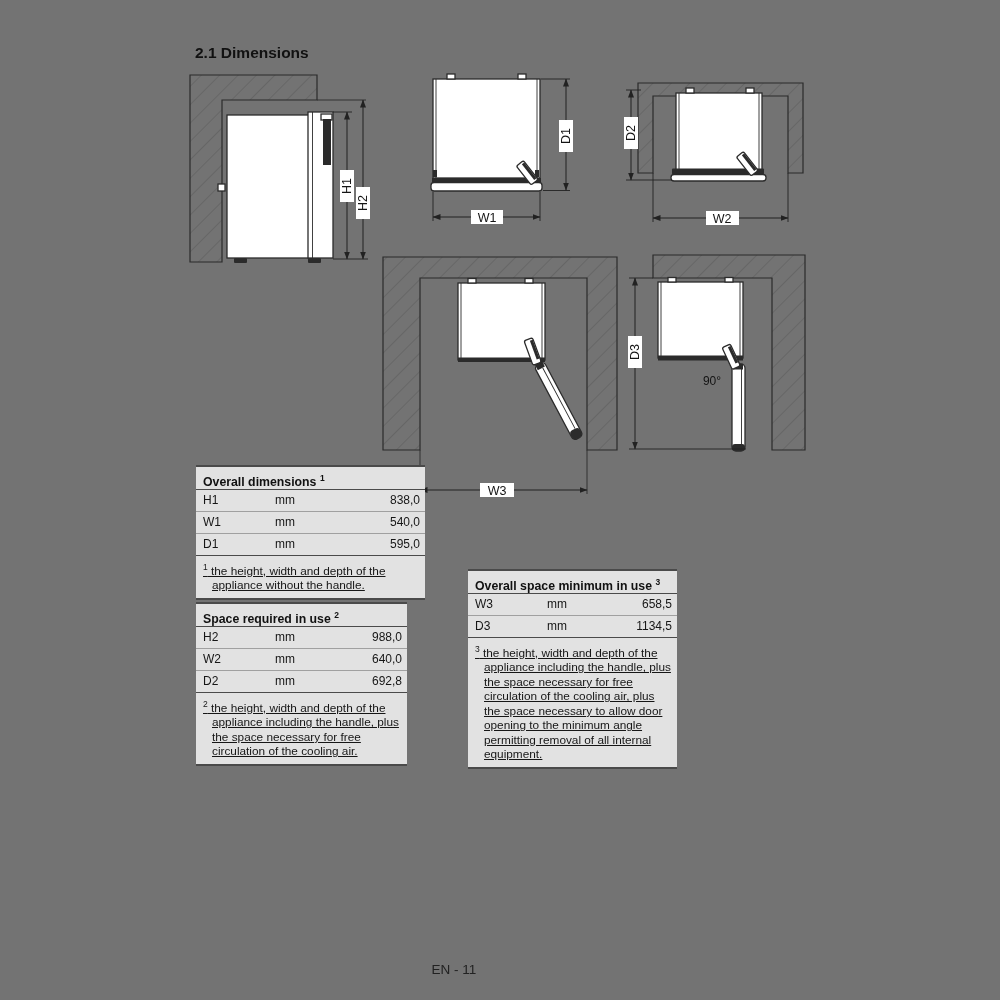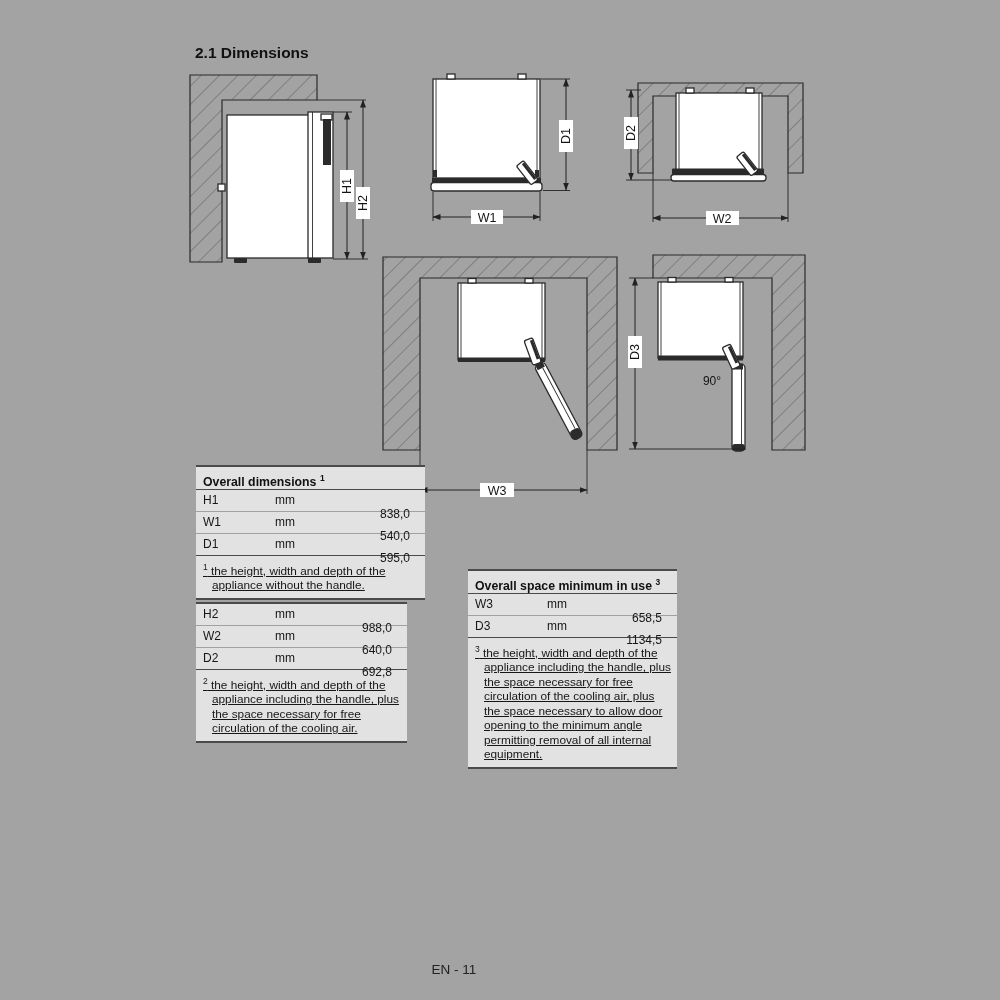--- a/index.html
+++ b/index.html
@@ -1,16 +1,16 @@
 <!DOCTYPE html>
 <html><head>
 <meta charset="utf-8">
 <style>
   html,body{margin:0;padding:0;background:#fff;}
-  .page{position:relative;width:1000px;height:1000px;background:#a3a3a3;overflow:hidden;
+  .page{position:relative;width:1000px;height:1000px;background:#737373;overflow:hidden;
         font-family:"Liberation Sans",sans-serif;color:#161616;}
   .page-title{position:absolute;left:195px;top:44px;font-size:15.5px;font-weight:bold;color:#111;}
   .page-footer{position:absolute;left:0;top:962px;width:908px;text-align:center;font-size:13.5px;color:#222;}
   svg text{font-family:"Liberation Sans",sans-serif;}
   .dl{font-size:12.5px;fill:#141414;}
   .ang{font-size:12px;fill:#141414;}
   .wall{fill:url(#hatch);stroke:#2b2b2b;stroke-width:1.2;}
   .ln{stroke:#2b2b2b;stroke-width:1.3;fill:#fff;}
   .thin{stroke:#2b2b2b;stroke-width:0.9;fill:none;}
   .dark{fill:#2b2b2b;stroke:none;}
@@ -19,21 +19,21 @@
   .lbg{fill:#fff;stroke:none;}
   
   .dtable{position:absolute;background:#e2e2e2;border-top:2px solid #4a4a4a;border-bottom:2.5px solid #4a4a4a;font-size:12px;}
   .thead{height:20px;line-height:20px;padding:1px 6px 1px 7px;font-weight:bold;font-size:12.3px;
          border-bottom:1.8px solid #4a4a4a;color:#111;}
   .thead sup{font-size:8.5px;}
   .trow{display:flex;height:21px;line-height:21px;border-bottom:1.5px solid #a0a0a0;}
   .trow.last{border-bottom:1.8px solid #4a4a4a;}
   .c1{width:72px;padding-left:7px;}
   .c2{width:58px;}
-  .c3{flex:1;text-align:right;padding-right:15px;margin-top:14px;}
+  .c3{flex:1;text-align:right;padding-right:5px;}
   .tfoot{padding:4px 6px 5px 7px;font-size:11.8px;line-height:14.5px;color:#161616;text-decoration:underline;}
   .tfoot p{margin:0;padding-left:9px;text-indent:-9px;}
   .tfoot sup{font-size:8.5px;}
 </style>
 </head>
 <body>
 
 <div class="page">
 
   <div class="page-title">2.1 Dimensions</div>
@@ -208,20 +208,24 @@
       <span class="c1">D1</span>
       <span class="c2">mm</span>
       <span class="c3">595,0</span>
     </div>
     <div class="tfoot">
       <p><sup>1</sup> <span>the height, width and depth of the appliance without the handle.</span></p>
     </div>
   </div>
 
   <div class="dtable" style="left:196px;top:602px;width:211px;">
+    <div class="thead">
+      <span>Space required in use</span>
+      <sup>2</sup>
+    </div>
     <div class="trow">
       <span class="c1">H2</span>
       <span class="c2">mm</span>
       <span class="c3">988,0</span>
     </div>
     <div class="trow">
       <span class="c1">W2</span>
       <span class="c2">mm</span>
       <span class="c3">640,0</span>
     </div>

